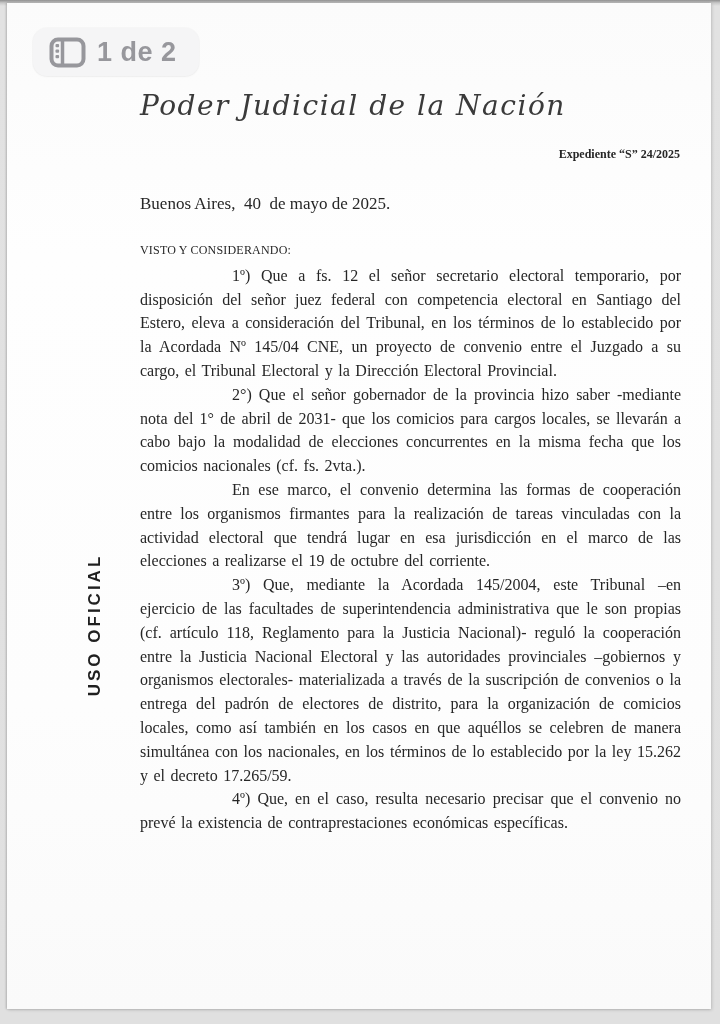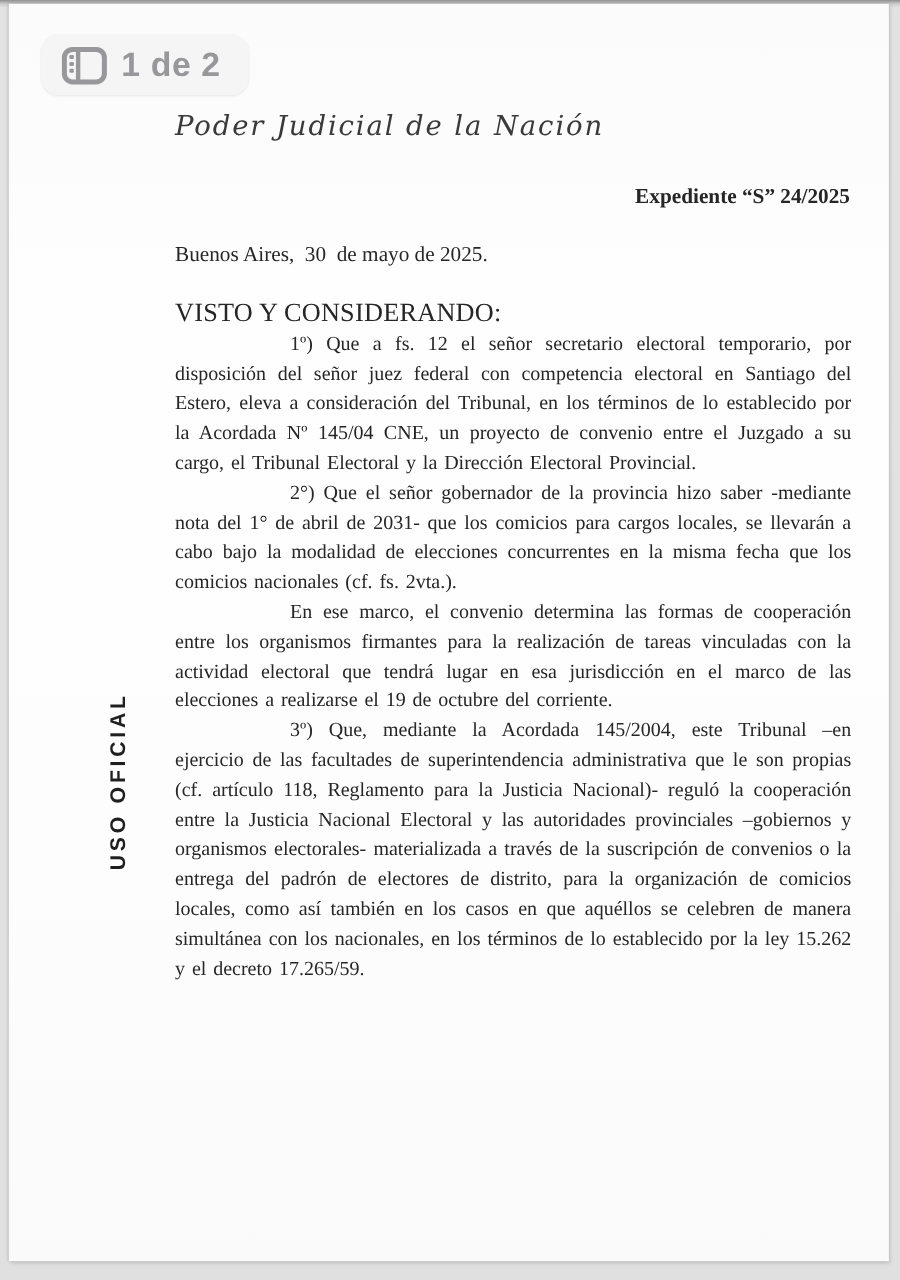--- a/index.html
+++ b/index.html
@@ -46,30 +46,30 @@
     color: #97979c;
     letter-spacing: 0.5px;
     white-space: pre;
   }
   .letterhead {
     position: absolute;
     left: 133px;
     top: 86px;
     font-family: "DejaVu Serif", serif;
     font-style: italic;
-    font-size: 22px;
+    font-size: 28px;
     color: #3a3a3a;
     letter-spacing: 1.5px;
     white-space: nowrap;
   }
   .expediente {
     position: absolute;
     right: 31px;
     top: 144px;
-    font-size: 17px;
+    font-size: 12px;
     font-weight: 700;
     color: #262626;
     text-align: right;
   }
   .city-date {
     position: absolute;
     left: 133px;
     top: 191px;
     font-size: 17px;
     color: #262626;
@@ -79,21 +79,21 @@
     position: absolute;
     left: 133px;
     top: 236px;
     width: 541px;
     color: #262626;
     font-size: 16px;
     line-height: 23.8px;
   }
   .visto-heading {
     margin: 0 0 1px 0;
-    font-size: 21px;
+    font-size: 12px;
     font-weight: 400;
     letter-spacing: 0.2px;
   }
   .para {
     margin: 0;
     text-align: justify;
     text-indent: 92px;
     word-spacing: 1.5px;
   }
   .uso-oficial {
@@ -127,25 +127,26 @@
         <rect x="6.5" y="18" width="3.6" height="3.2" rx="1" fill="#97979c"></rect>
       </svg>
     </span>
     <span class="badge-label">1 de 2</span>
   </button>
 
   <div class="letterhead">Poder Judicial de la Nación</div>
 
   <div class="expediente">Expediente “S” 24/2025</div>
 
-  <div class="city-date">Buenos Aires,  30  de mayo de 2025.</div>
+  <div class="city-date">Buenos Aires,  40  de mayo de 2025.</div>
 
   <div class="content">
     <p class="visto-heading">VISTO Y CONSIDERANDO:</p>
     <p class="para">1º) Que a fs. 12 el señor secretario electoral temporario, por disposición del señor juez federal con competencia electoral en Santiago del Estero, eleva a consideración del Tribunal, en los términos de lo establecido por la Acordada Nº 145/04 CNE, un proyecto de convenio entre el Juzgado a su cargo, el Tribunal Electoral y la Dirección Electoral Provincial.</p>
     <p class="para">2°) Que el señor gobernador de la provincia hizo saber -mediante nota del 1° de abril de 2031- que los comicios para cargos locales, se llevarán a cabo bajo la modalidad de elecciones concurrentes en la misma fecha que los comicios nacionales (cf. fs. 2vta.).</p>
     <p class="para">En ese marco, el convenio determina las formas de cooperación entre los organismos firmantes para la realización de tareas vinculadas con la actividad electoral que tendrá lugar en esa jurisdicción en el marco de las elecciones a realizarse el 19 de octubre del corriente.</p>
     <p class="para">3º) Que, mediante la Acordada 145/2004, este Tribunal –en ejercicio de las facultades de superintendencia administrativa que le son propias (cf. artículo 118, Reglamento para la Justicia Nacional)- reguló la cooperación entre la Justicia Nacional Electoral y las autoridades provinciales –gobiernos y organismos electorales- materializada a través de la suscripción de convenios o la entrega del padrón de electores de distrito, para la organización de comicios locales, como así también en los casos en que aquéllos se celebren de manera simultánea con los nacionales, en los términos de lo establecido por la ley 15.262 y el decreto 17.265/59.</p>
+    <p class="para">4º) Que, en el caso, resulta necesario precisar que el convenio no prevé la existencia de contraprestaciones económicas específicas.</p>
   </div>
 
   <div class="uso-oficial">USO OFICIAL</div>
 
 </div>
 
 </body></html>

